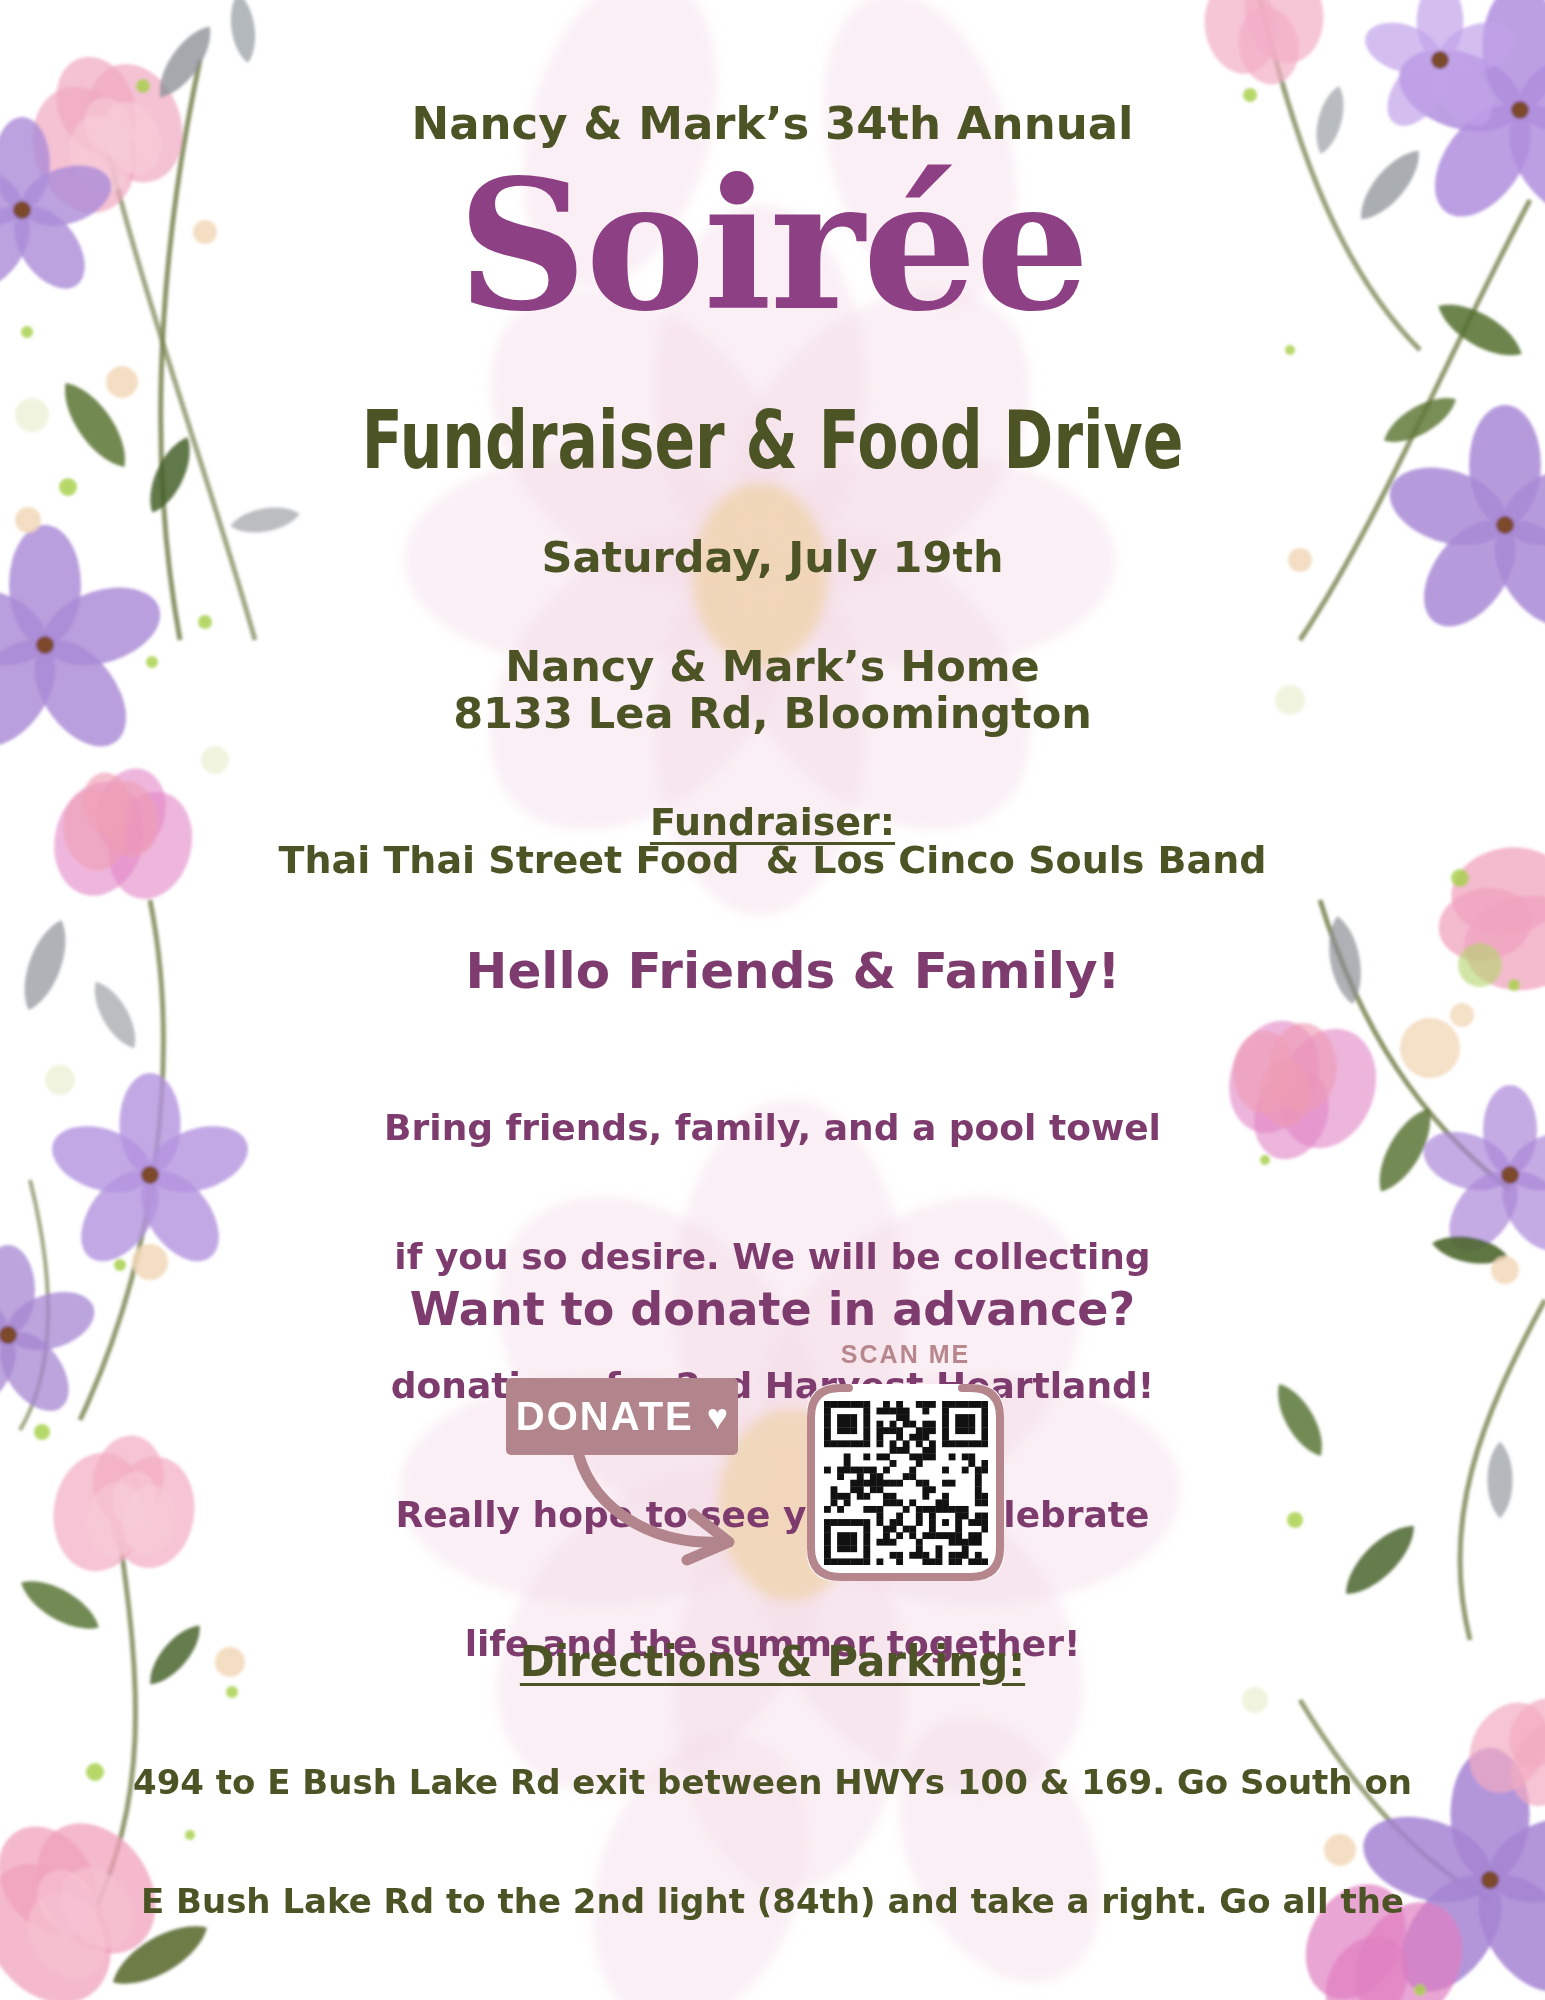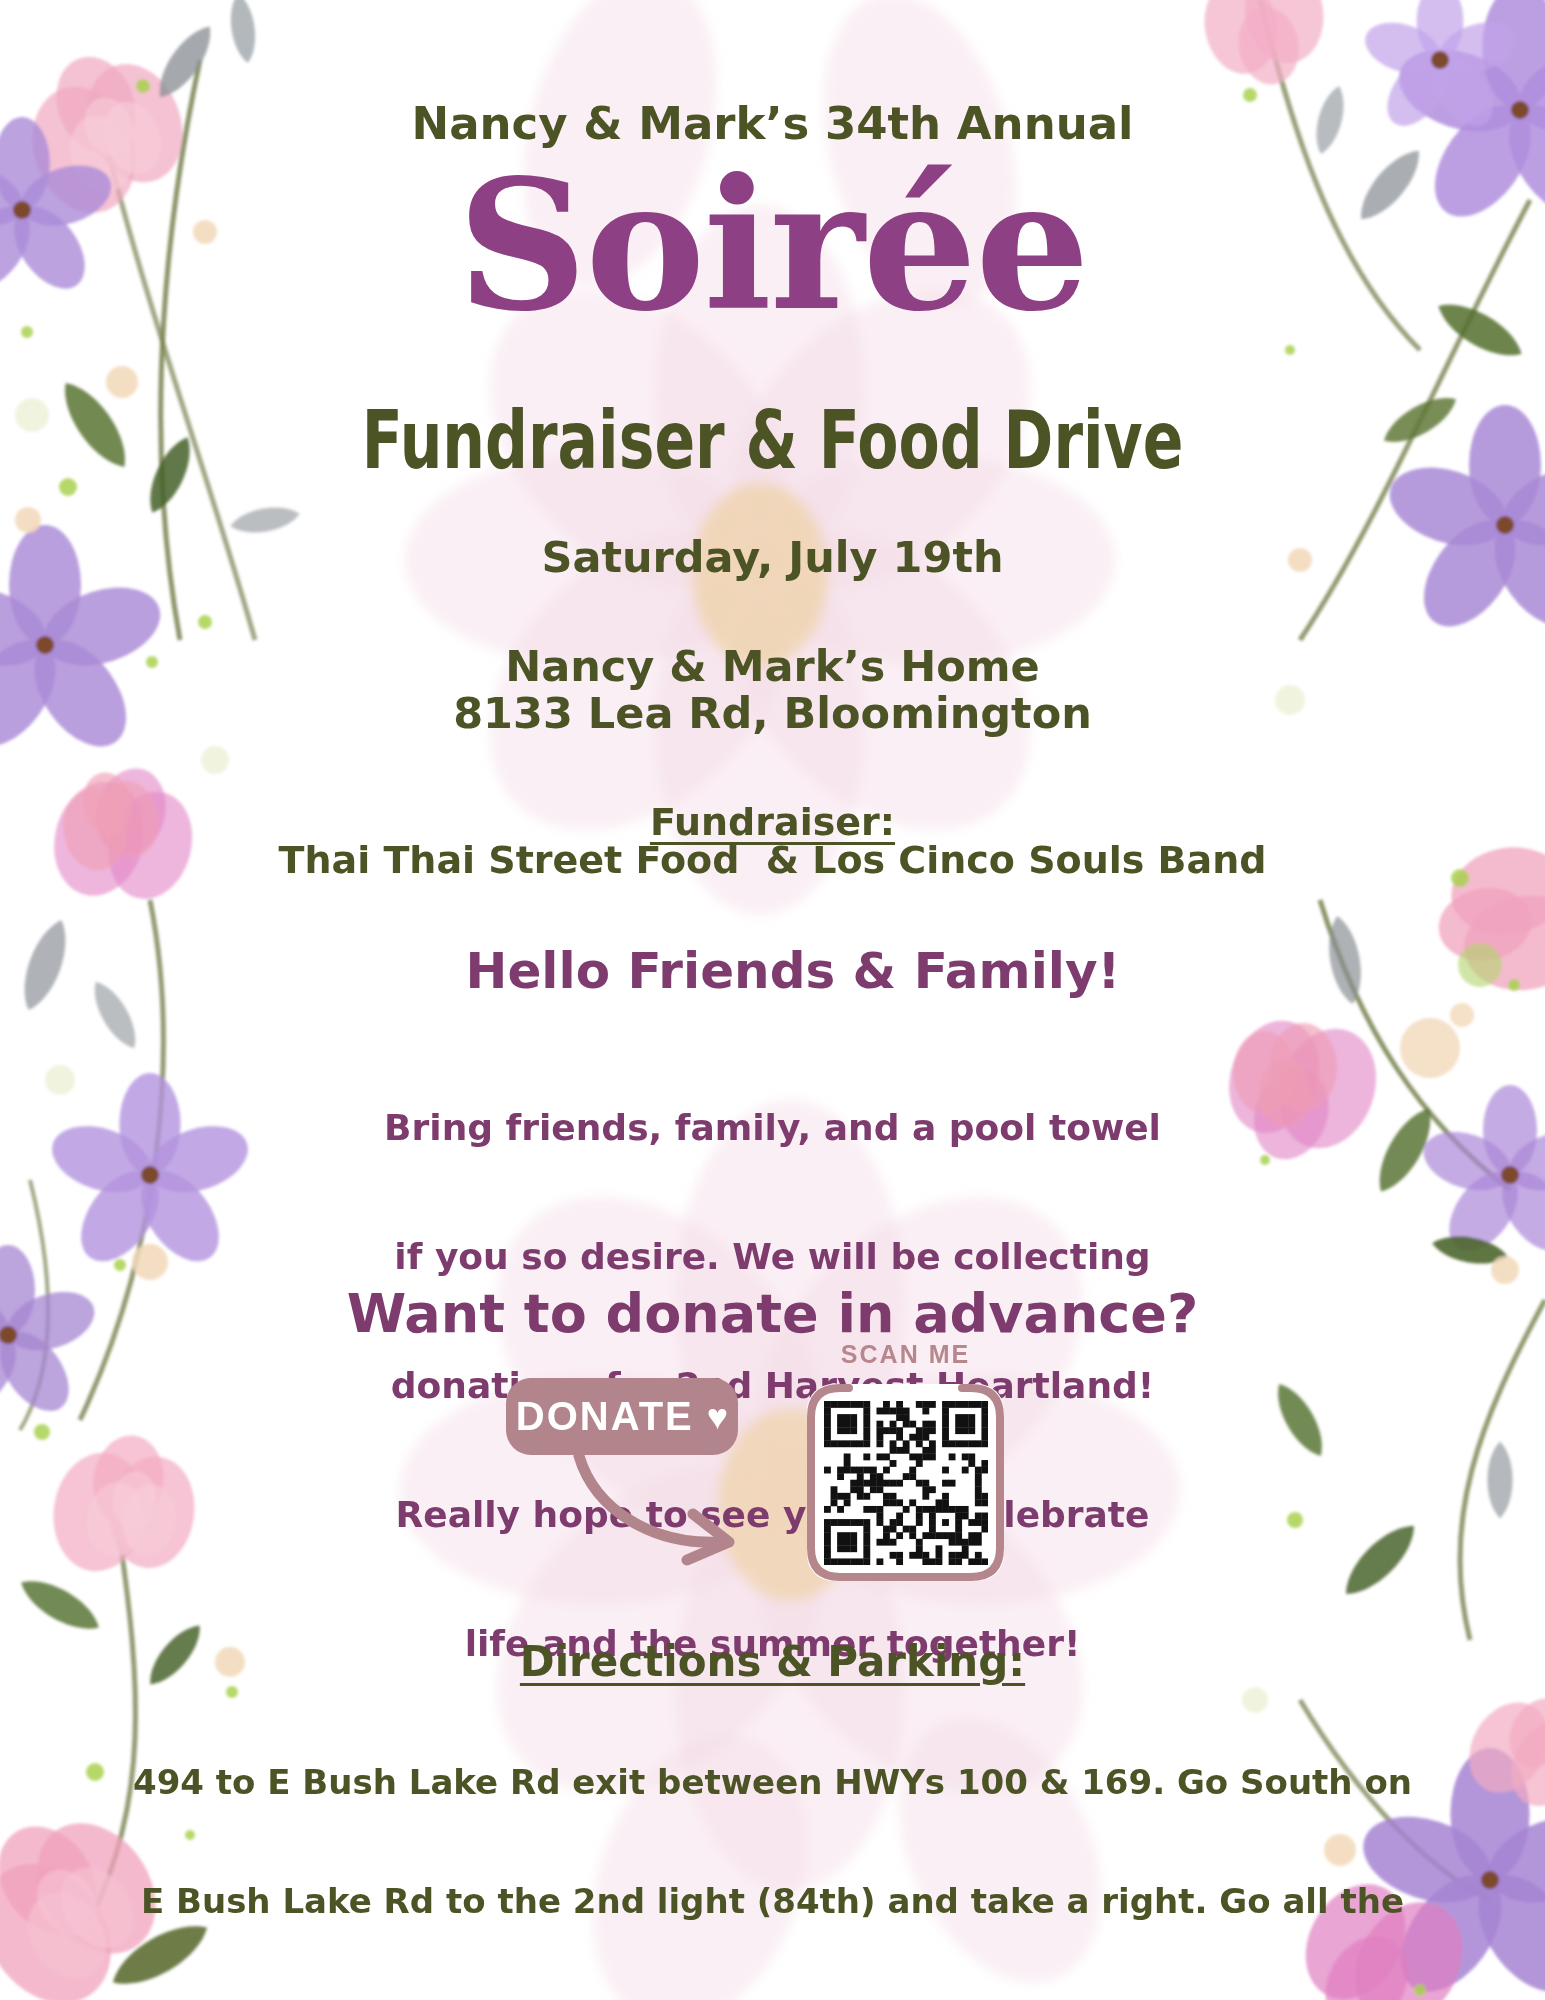--- a/index.html
+++ b/index.html
@@ -5,21 +5,21 @@
   html,body{margin:0;padding:0;background:#ffffff;}
   #flyer{position:relative;width:1545px;height:2000px;overflow:hidden;background:#ffffff;
          font-family:"DejaVu Sans","Liberation Sans",sans-serif;}
   svg.decor{position:absolute;inset:0;z-index:0;}
   .t{position:absolute;left:0;right:0;text-align:center;font-weight:bold;z-index:2;white-space:pre;}
   .olive{color:#4c5426;}
   .plum{color:#7d3b6e;}
   .title{font-family:"DejaVu Serif","Liberation Serif",serif;color:#8e4084;letter-spacing:-2px;text-align:center;}
   .stretch{display:inline-block;transform:scaleY(1.35);transform-origin:50% 0%;}
   .und{text-decoration:underline;text-decoration-thickness:3px;text-underline-offset:7px;}
-  .donate-btn{position:absolute;left:506px;top:1378px;width:232px;height:77px;border-radius:25px;
+  .donate-btn{position:absolute;left:506px;top:1378px;width:232px;height:77px;border-radius:5px;
       background:#b2848b;display:flex;align-items:center;justify-content:center;gap:13px;z-index:2;
       border:none;cursor:pointer;}
   .donate-btn .lbl{color:#ffffff;font-size:40px;font-weight:bold;letter-spacing:2px;
       font-family:"Liberation Sans","DejaVu Sans",sans-serif;}
   .donate-btn .hrt{color:#ffffff;font-size:36px;line-height:1;}
   #arrow{position:absolute;left:565px;top:1448px;z-index:2;}
   #scanme{position:absolute;left:807px;top:1340px;width:197px;text-align:center;z-index:3;
       color:#b8878d;font-weight:bold;font-size:25px;letter-spacing:2px;
       font-family:"Liberation Sans","DejaVu Sans",sans-serif;}
   #qr-block{position:absolute;left:807px;top:1384px;width:197px;height:197px;z-index:2;
@@ -217,21 +217,21 @@
   <div class="t plum" style="top:942px;font-size:50px;padding-left:41px;">Hello Friends &amp; Family!</div>
 
   <div class="t plum" style="top:1020px;font-size:36px;line-height:43px;">
     <div class="msg-line">Bring friends, family, and a pool towel</div>
     <div class="msg-line">if you so desire. We will be collecting</div>
     <div class="msg-line">donations for 2nd Harvest Heartland!</div>
     <div class="msg-line">Really hope to see you and celebrate</div>
     <div class="msg-line">life and the summer together!</div>
   </div>
 
-  <div class="t plum" style="top:1282px;font-size:54px;">Want to donate in advance?</div>
+  <div class="t plum" style="top:1282px;font-size:46px;">Want to donate in advance?</div>
 
   <button class="donate-btn">
     <span class="lbl">DONATE</span>
     <span class="hrt">♥</span>
   </button>
 
   <svg id="arrow" width="190" height="125" viewBox="0 0 190 125">
     <g stroke="#b2848b" stroke-width="11" fill="none" stroke-linecap="round" stroke-linejoin="round">
       <path d="M14,8 C30,62 88,98 158,94"></path>
       <path d="M128,66 L164,94 L122,112"></path>

